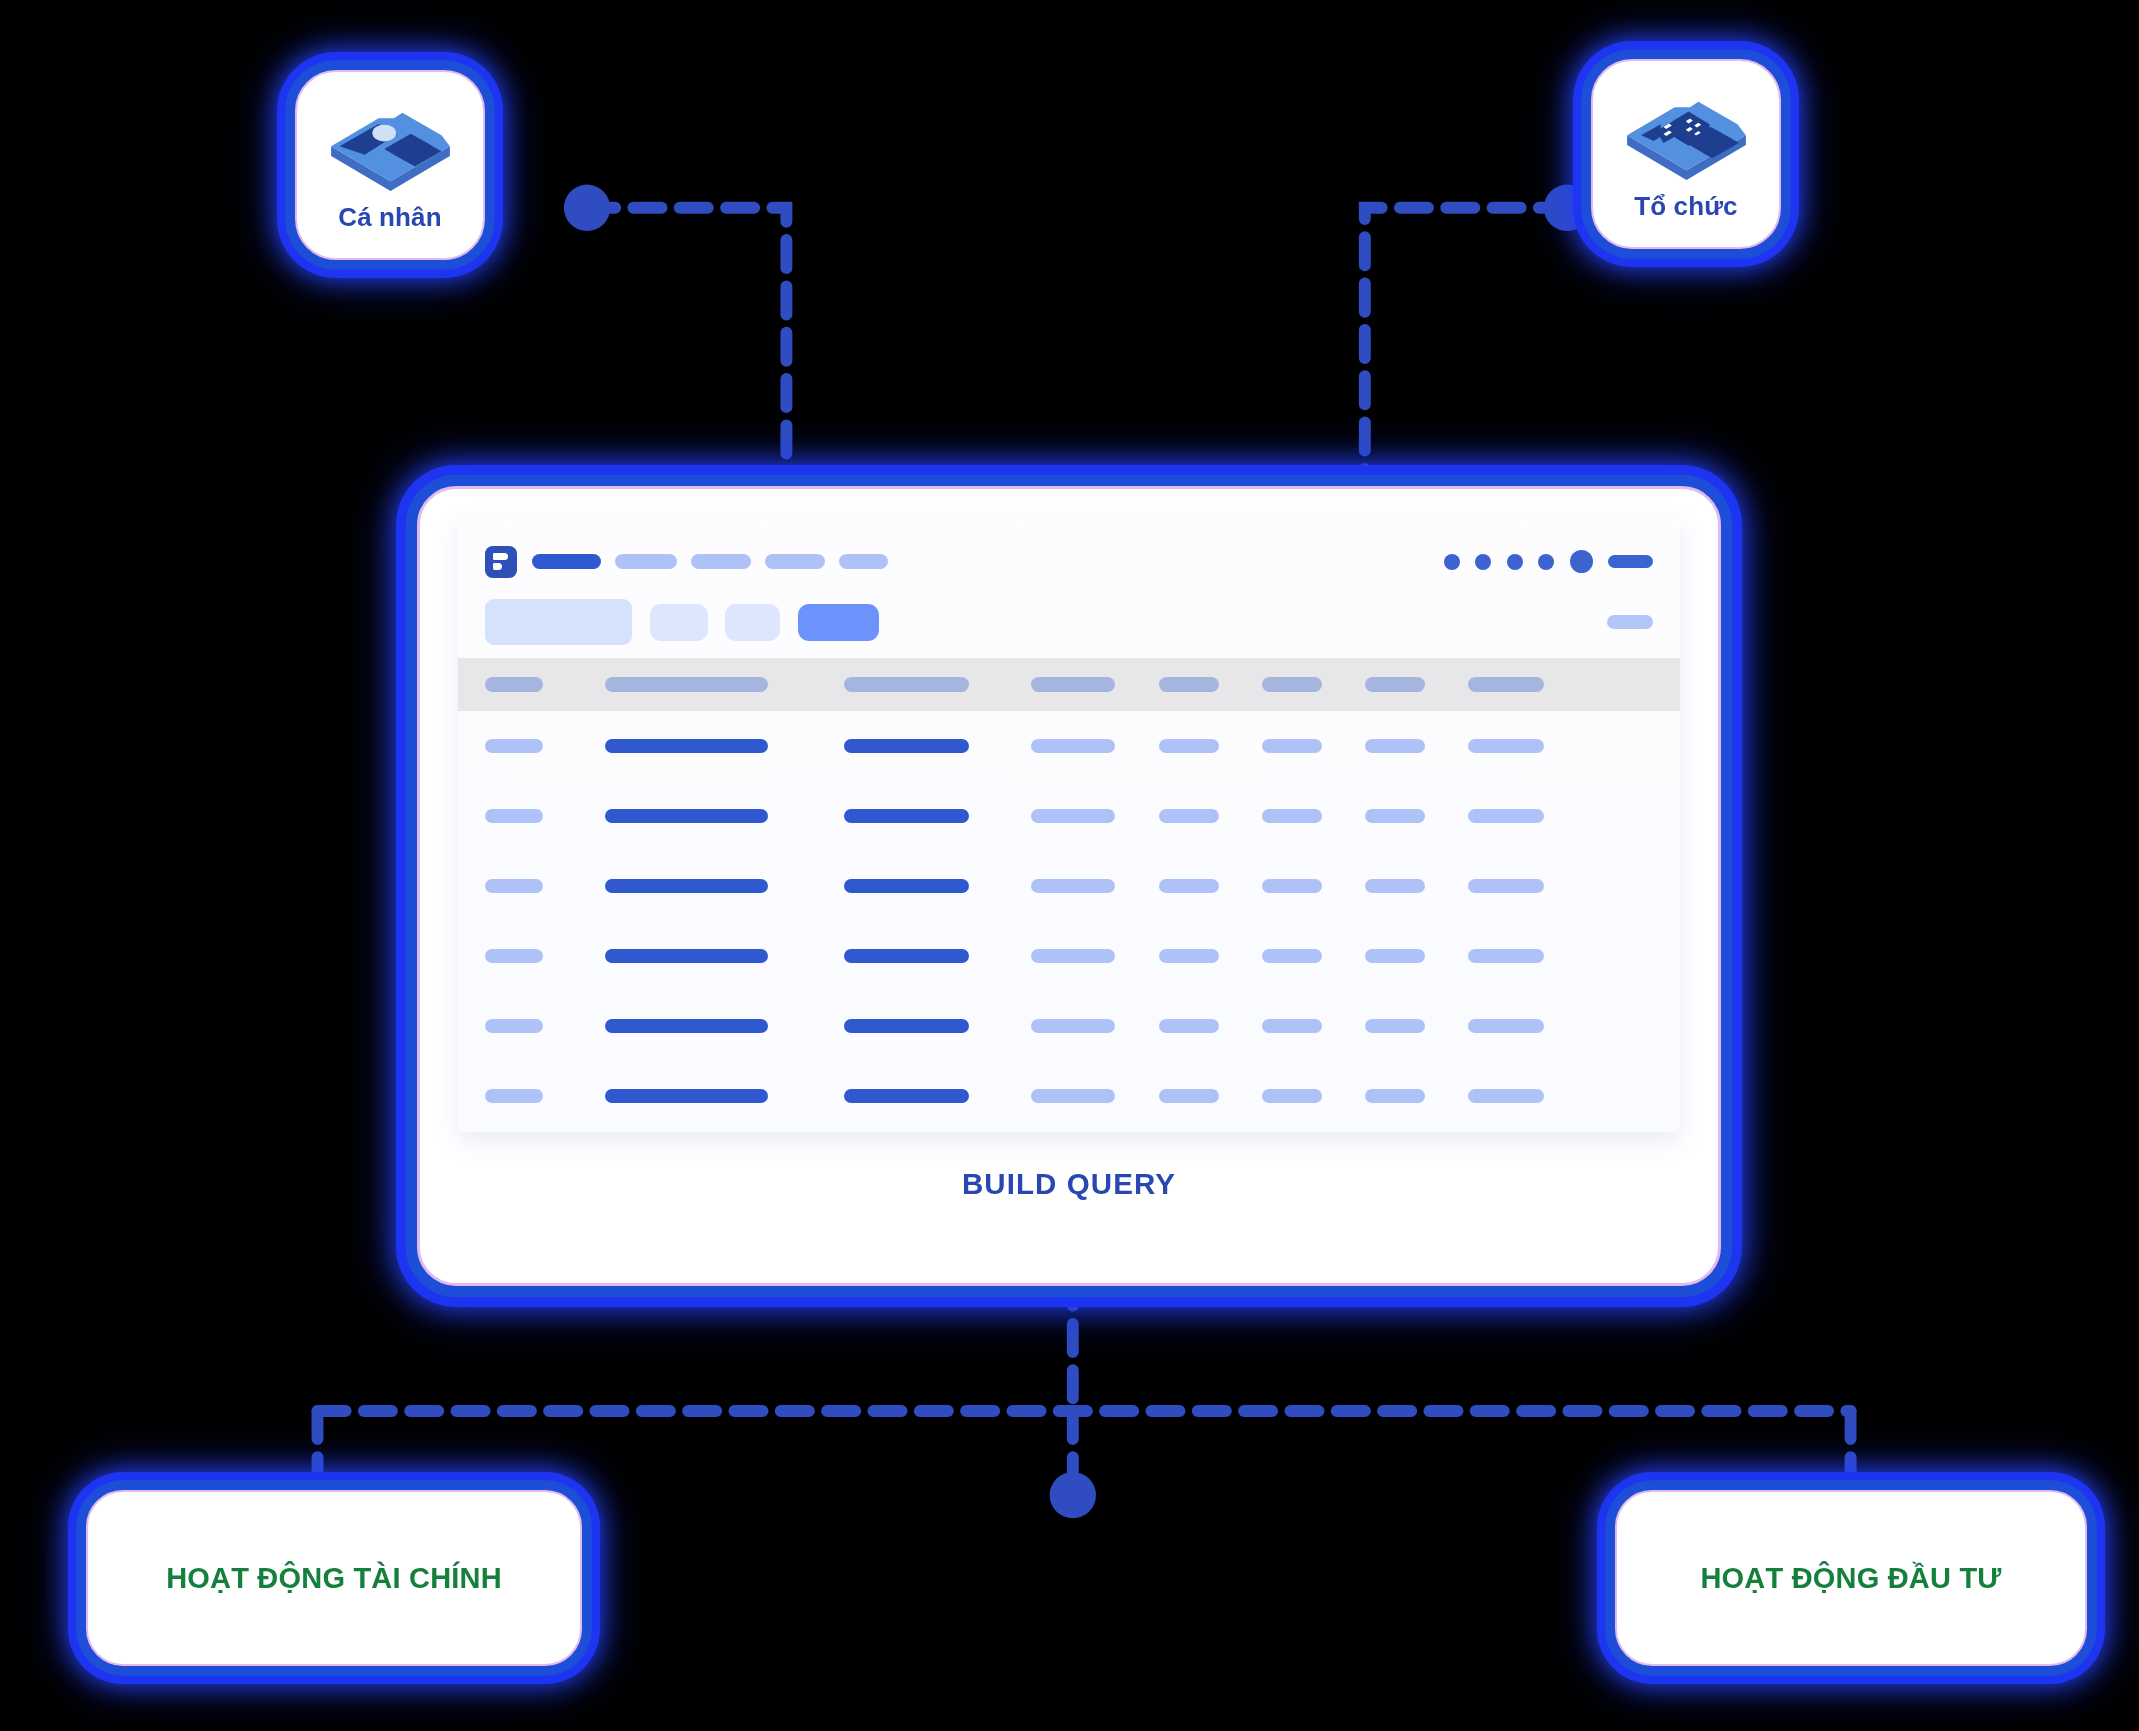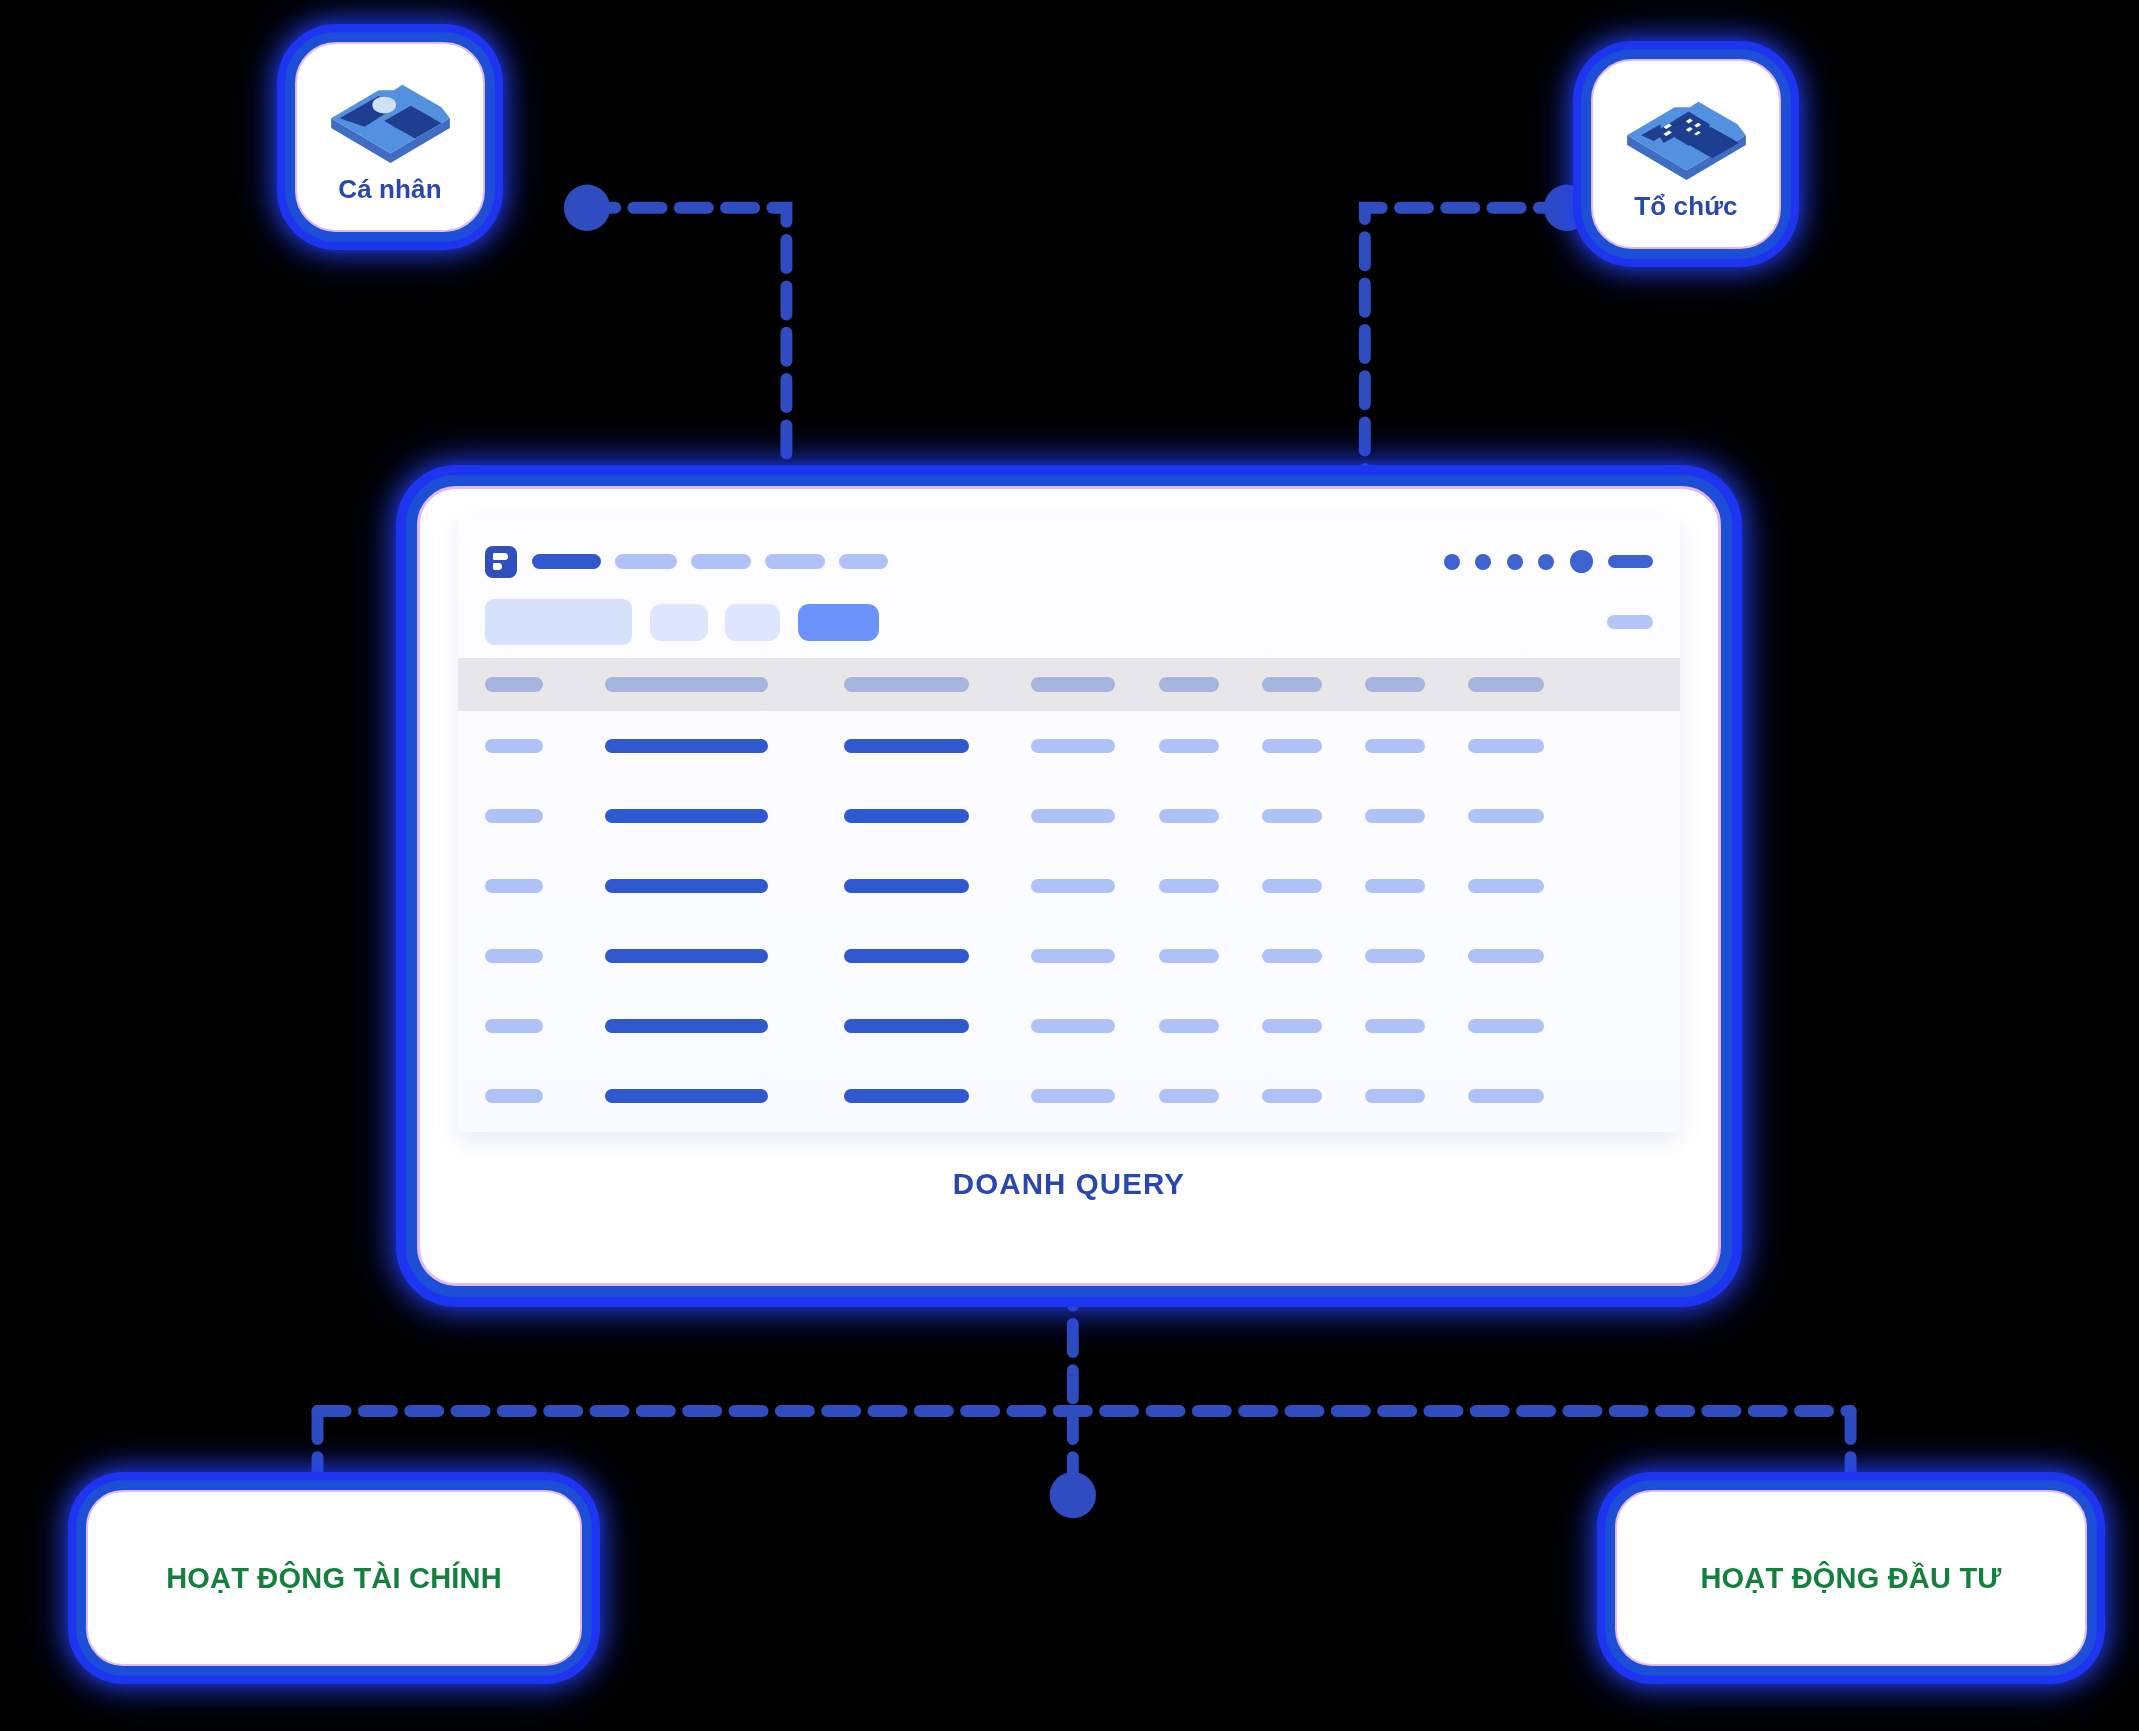--- a/index.html
+++ b/index.html
@@ -54,21 +54,21 @@
     justify-content: center;
   }
   .top-card .card-label {
     font-size: 26px;
     font-weight: bold;
     color: #2847b0;
     letter-spacing: 0.1px;
     white-space: nowrap;
   }
 
-  #card-ca-nhan { left: 295px; top: 42px; }
+  #card-ca-nhan { left: 295px; top: 70px; }
   #card-to-chuc { left: 1575px; top: 59px; margin-left: 16px; }
 
   
   .bottom-card {
     height: 176px;
     border-radius: 37px;
   }
   .bottom-card .card-label {
     font-size: 29px;
     font-weight: bold;
@@ -433,21 +433,21 @@
               <div class="cell col4 c-light"></div>
               <div class="cell col5 c-light"></div>
               <div class="cell col6 c-light"></div>
               <div class="cell col7 c-light"></div>
             </div>
           </div>
 
       </div>
     </div>
 
-    <div id="panel-caption">DOANH QUERY</div>
+    <div id="panel-caption">BUILD QUERY</div>
   </div>
 
   <div class="glowcard bottom-card" id="card-tai-chinh">
     <div class="card-label">HOẠT ĐỘNG TÀI CHÍNH</div>
   </div>
 
 
   <div class="glowcard bottom-card" id="card-dau-tu">
     <div class="card-label">HOẠT ĐỘNG ĐẦU TƯ</div>
   </div>

